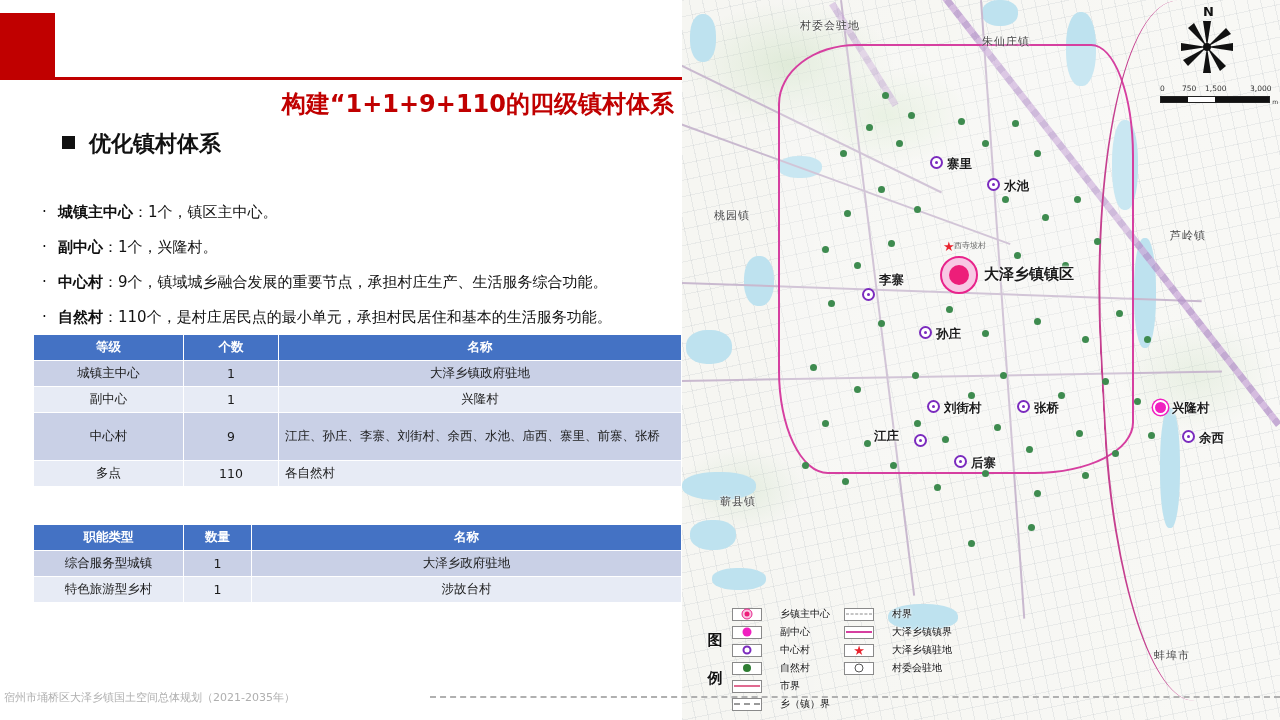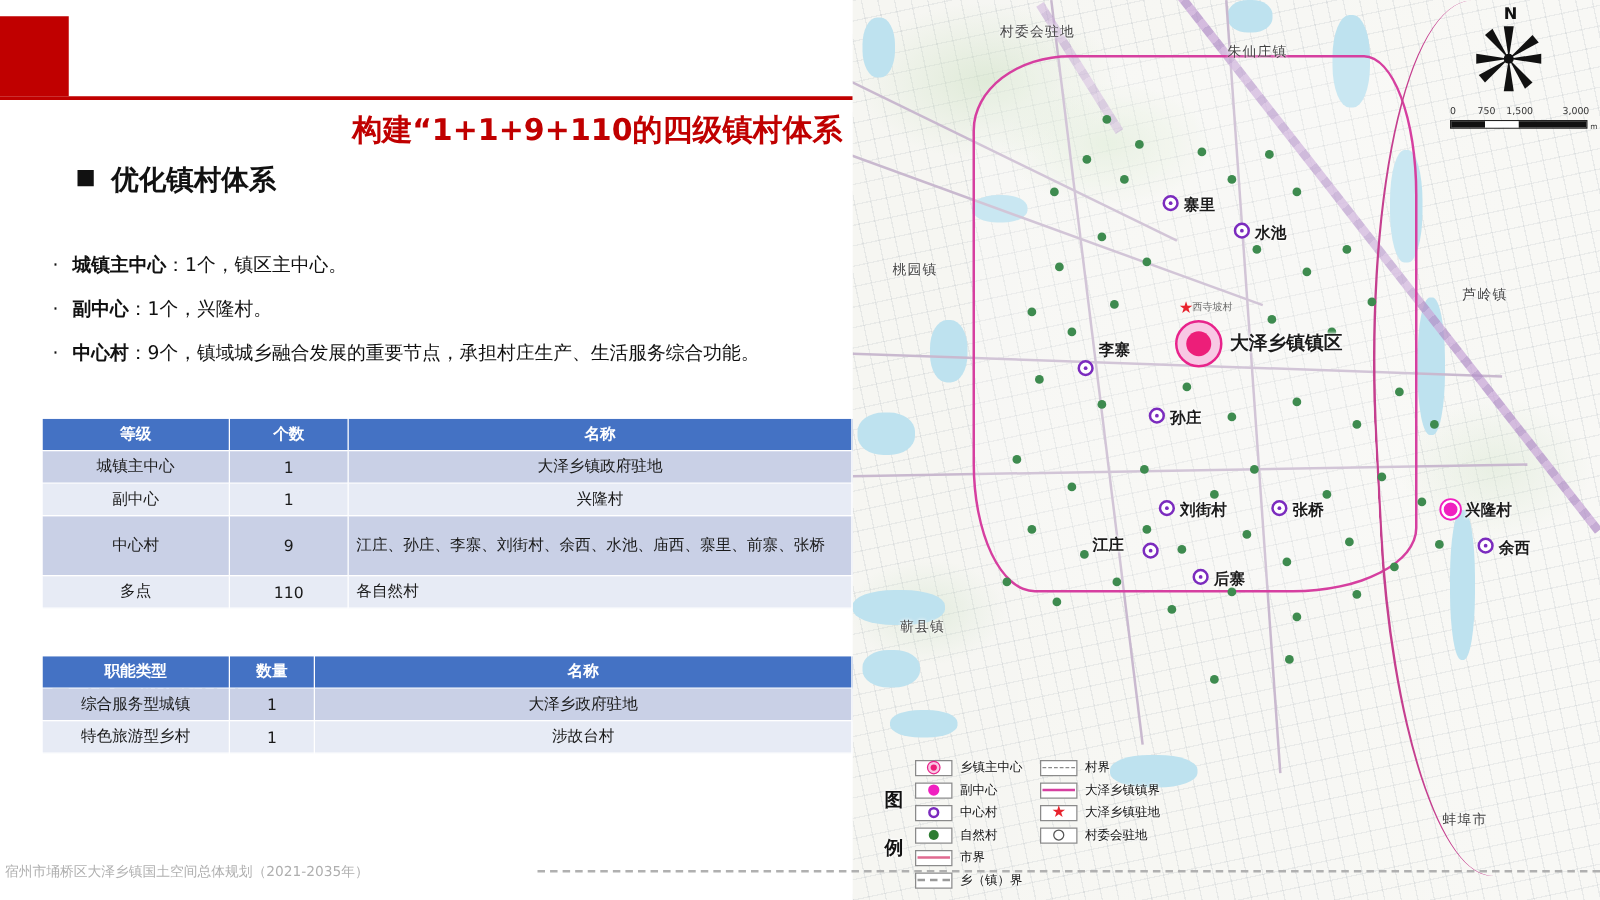--- a/index.html
+++ b/index.html
@@ -211,21 +211,21 @@
   #legend{
     position:absolute; left:16px; bottom:6px; width:330px; height:110px;
     display:flex; align-items:center;
   }
   #legend-title{
     width:34px; font-size:15px; font-weight:bold; color:#111; line-height:38px;
     text-align:center; text-shadow:0 0 3px #fff,0 0 3px #fff;
   }
   #legend-cols{ display:flex; gap:14px; }
   .lcol{ display:flex; flex-direction:column; gap:3px; }
-  .litem{ display:flex; align-items:center; gap:6px; height:15px; }
+  .litem{ display:flex; align-items:center; gap:18px; height:15px; }
   .lbox{
     width:30px; height:13px; background:#fff; border:1px solid #8a8a8a;
     position:relative; flex:0 0 auto;
   }
   .lbox .ico{ position:absolute; left:50%; top:50%; transform:translate(-50%,-50%); }
   .ltext{ font-size:10px; color:#111; white-space:nowrap;
           text-shadow:0 0 3px #fff,0 0 3px #fff; }
 </style>
 </head>
 <body>
@@ -245,20 +245,23 @@
 
 
   <div class="bullet" id="b1">
     <span class="dot">·</span><span class="bname">城镇主中心</span><span>：1个，镇区主中心。</span>
   </div>
   <div class="bullet" id="b2">
     <span class="dot">·</span><span class="bname">副中心</span><span>：1个，兴隆村。</span>
   </div>
   <div class="bullet" id="b3">
     <span class="dot">·</span><span class="bname">中心村</span><span>：9个，镇域城乡融合发展的重要节点，承担村庄生产、生活服务综合功能。</span>
+  </div>
+  <div class="bullet" id="b4">
+    <span class="dot">·</span><span class="bname">自然村</span><span>：110个，是村庄居民点的最小单元，承担村民居住和基本的生活服务功能。</span>
   </div>
 
   <table class="t" id="table1">
     <colgroup>
         <col style="width:150px">
         <col style="width:95px">
         <col style="width:403px">
       </colgroup>
     <thead>
       <tr>

